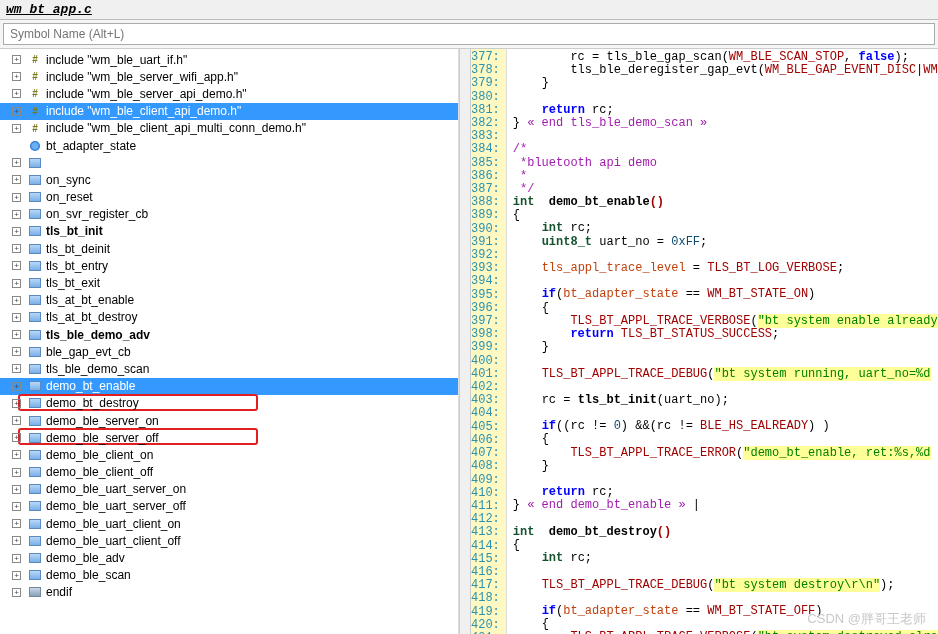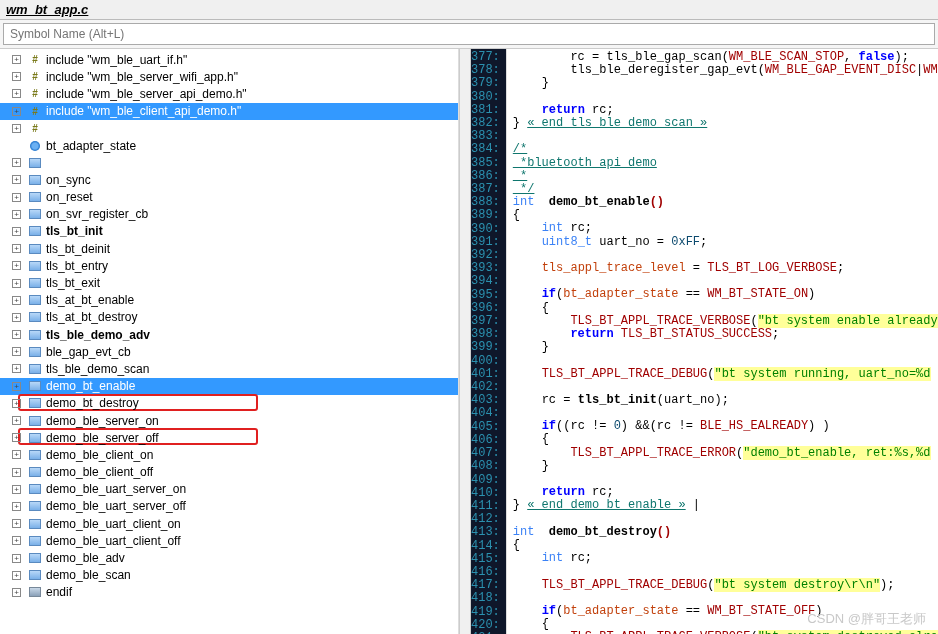--- a/index.html
+++ b/index.html
@@ -14,20 +14,21 @@
   background: #fff;
   position: relative;
 }
 .title-bar {
   background: #f0f0f0;
   padding: 2px 6px;
   font-style: italic;
   font-weight: bold;
   font-size: 13px;
   border-bottom: 1px solid #bbb;
+  font-family: Liberation Mono, monospace;
 }
 .title-underline { text-decoration: underline; }
 .search-bar {
   padding: 3px;
   background: #f5f5f5;
   border-bottom: 1px solid #ccc;
 }
 .search-input {
   width: 100%;
   padding: 3px 6px;
@@ -118,42 +119,42 @@
 .code-panel {
   flex: 1;
   display: flex;
   font-family: Consolas, "Courier New", monospace;
   font-size: 12px;
   line-height: 13.2px;
   overflow: hidden;
   background: #fff;
 }
 .line-numbers {
-  background: #0f172a;
+  background: #fef9c3;
   color: #2b91af;
   text-align: right;
   padding: 2px 4px 2px 0;
   border-right: 1px solid #ddd;
 }
 .line-numbers div {
   padding-right: 2px;
 }
 .code-lines {
   flex: 1;
   padding: 2px 0 12px 6px;
   white-space: pre;
   overflow: hidden;
 }
 .code-lines div { height: 13.2px; }
 .kw { color: #0000ff; font-weight: bold; }
-.type { color: #3b82f6; font-weight: normal; }
+.type { color: #14532d; font-weight: bold; }
 .fn { color: #000; font-weight: bold; }
 .str { color: #008000; background: #ffff99; }
 .num { color: #0c4a6e; }
-.comment { color: #0f766e; text-decoration: underline; }
+.comment { color: #a21caf; }
 .mac { color: #a00000; }
 .ident { color: #c2410c; }
 .paren { color: #a00000; font-weight: bold; }
 .watermark {
   position: absolute;
   right: 12px;
   bottom: 6px;
   color: #c8c8c8;
   font-size: 13px;
   pointer-events: none;
@@ -189,20 +190,21 @@
           <span class="label">include "wm_ble_server_api_demo.h"</span>
         </div>
         <div class="tree-item selected">
           <span class="expander">+</span>
           <span class="icon icon-include">#</span>
           <span class="label">include "wm_ble_client_api_demo.h"</span>
         </div>
         <div class="tree-item">
           <span class="expander">+</span>
           <span class="icon icon-include">#</span>
+          <span class="label">include "wm_ble_client_api_multi_conn_demo.h"</span>
         </div>
         <div class="tree-item">
           <span class="icon">
             <span class="icon-var"></span>
           </span>
           <span class="label">bt_adapter_state</span>
         </div>
         <div class="tree-item bold">
           <span class="expander">+</span>
           <span class="icon">

